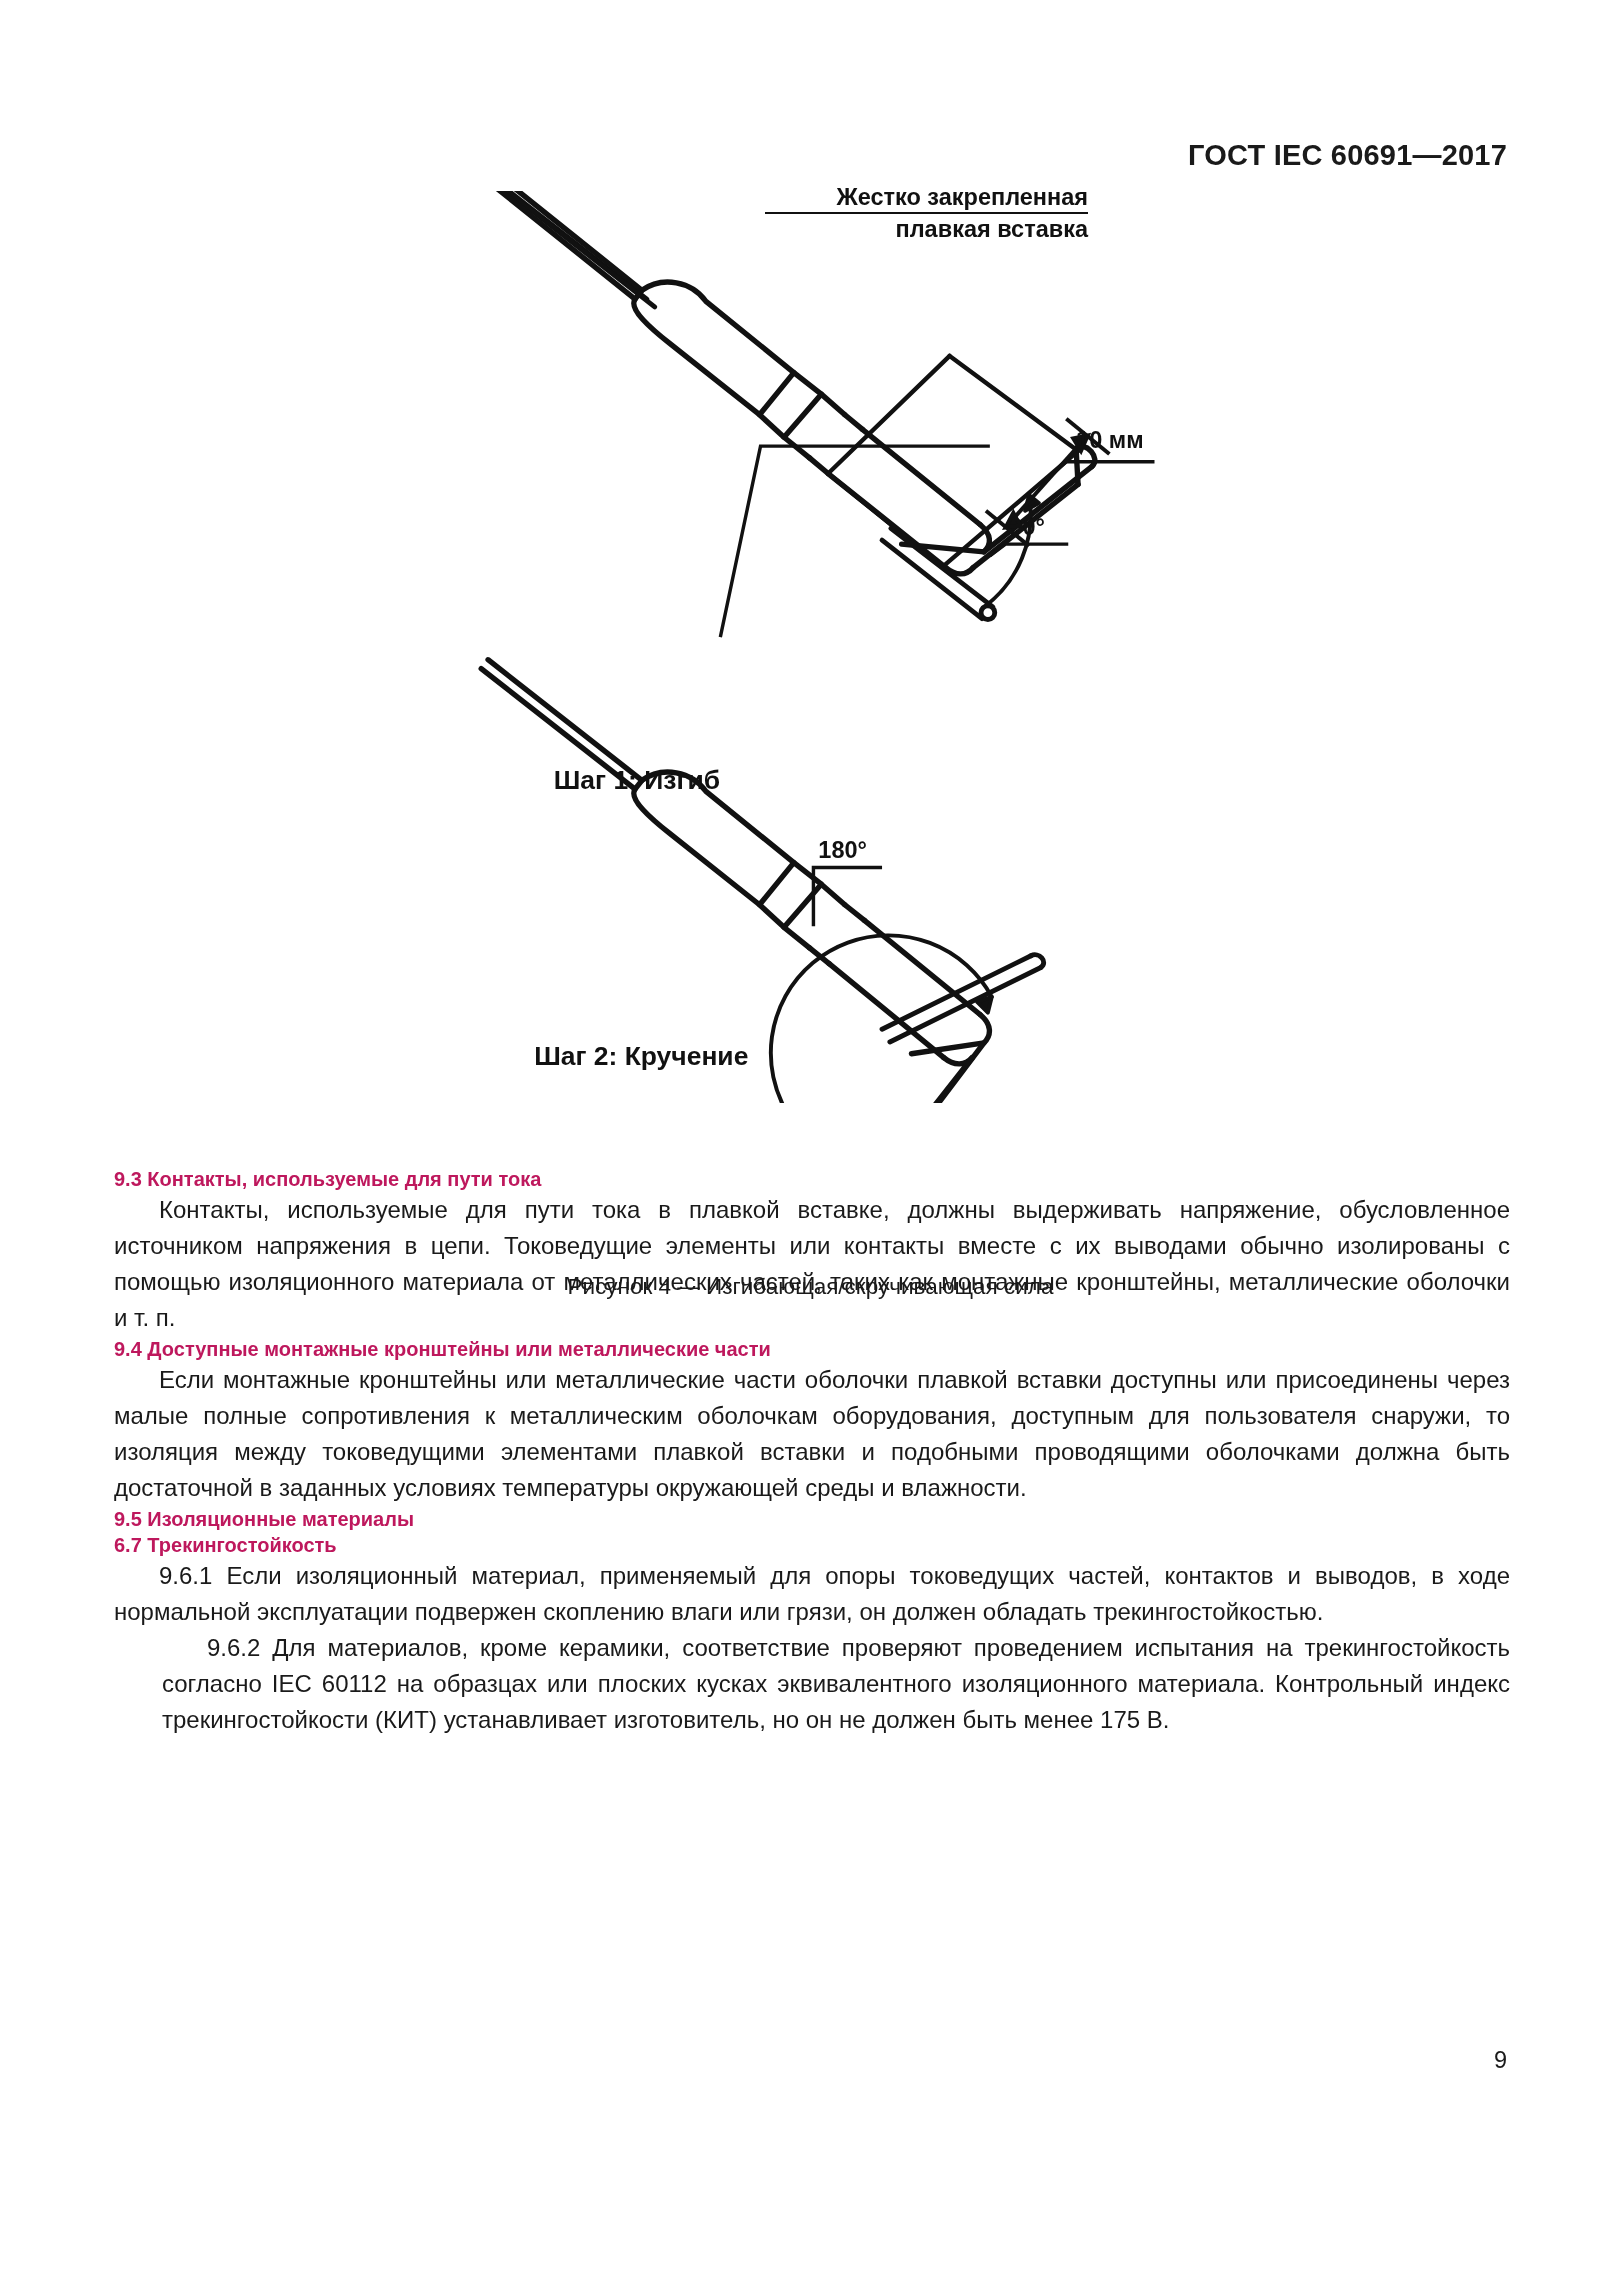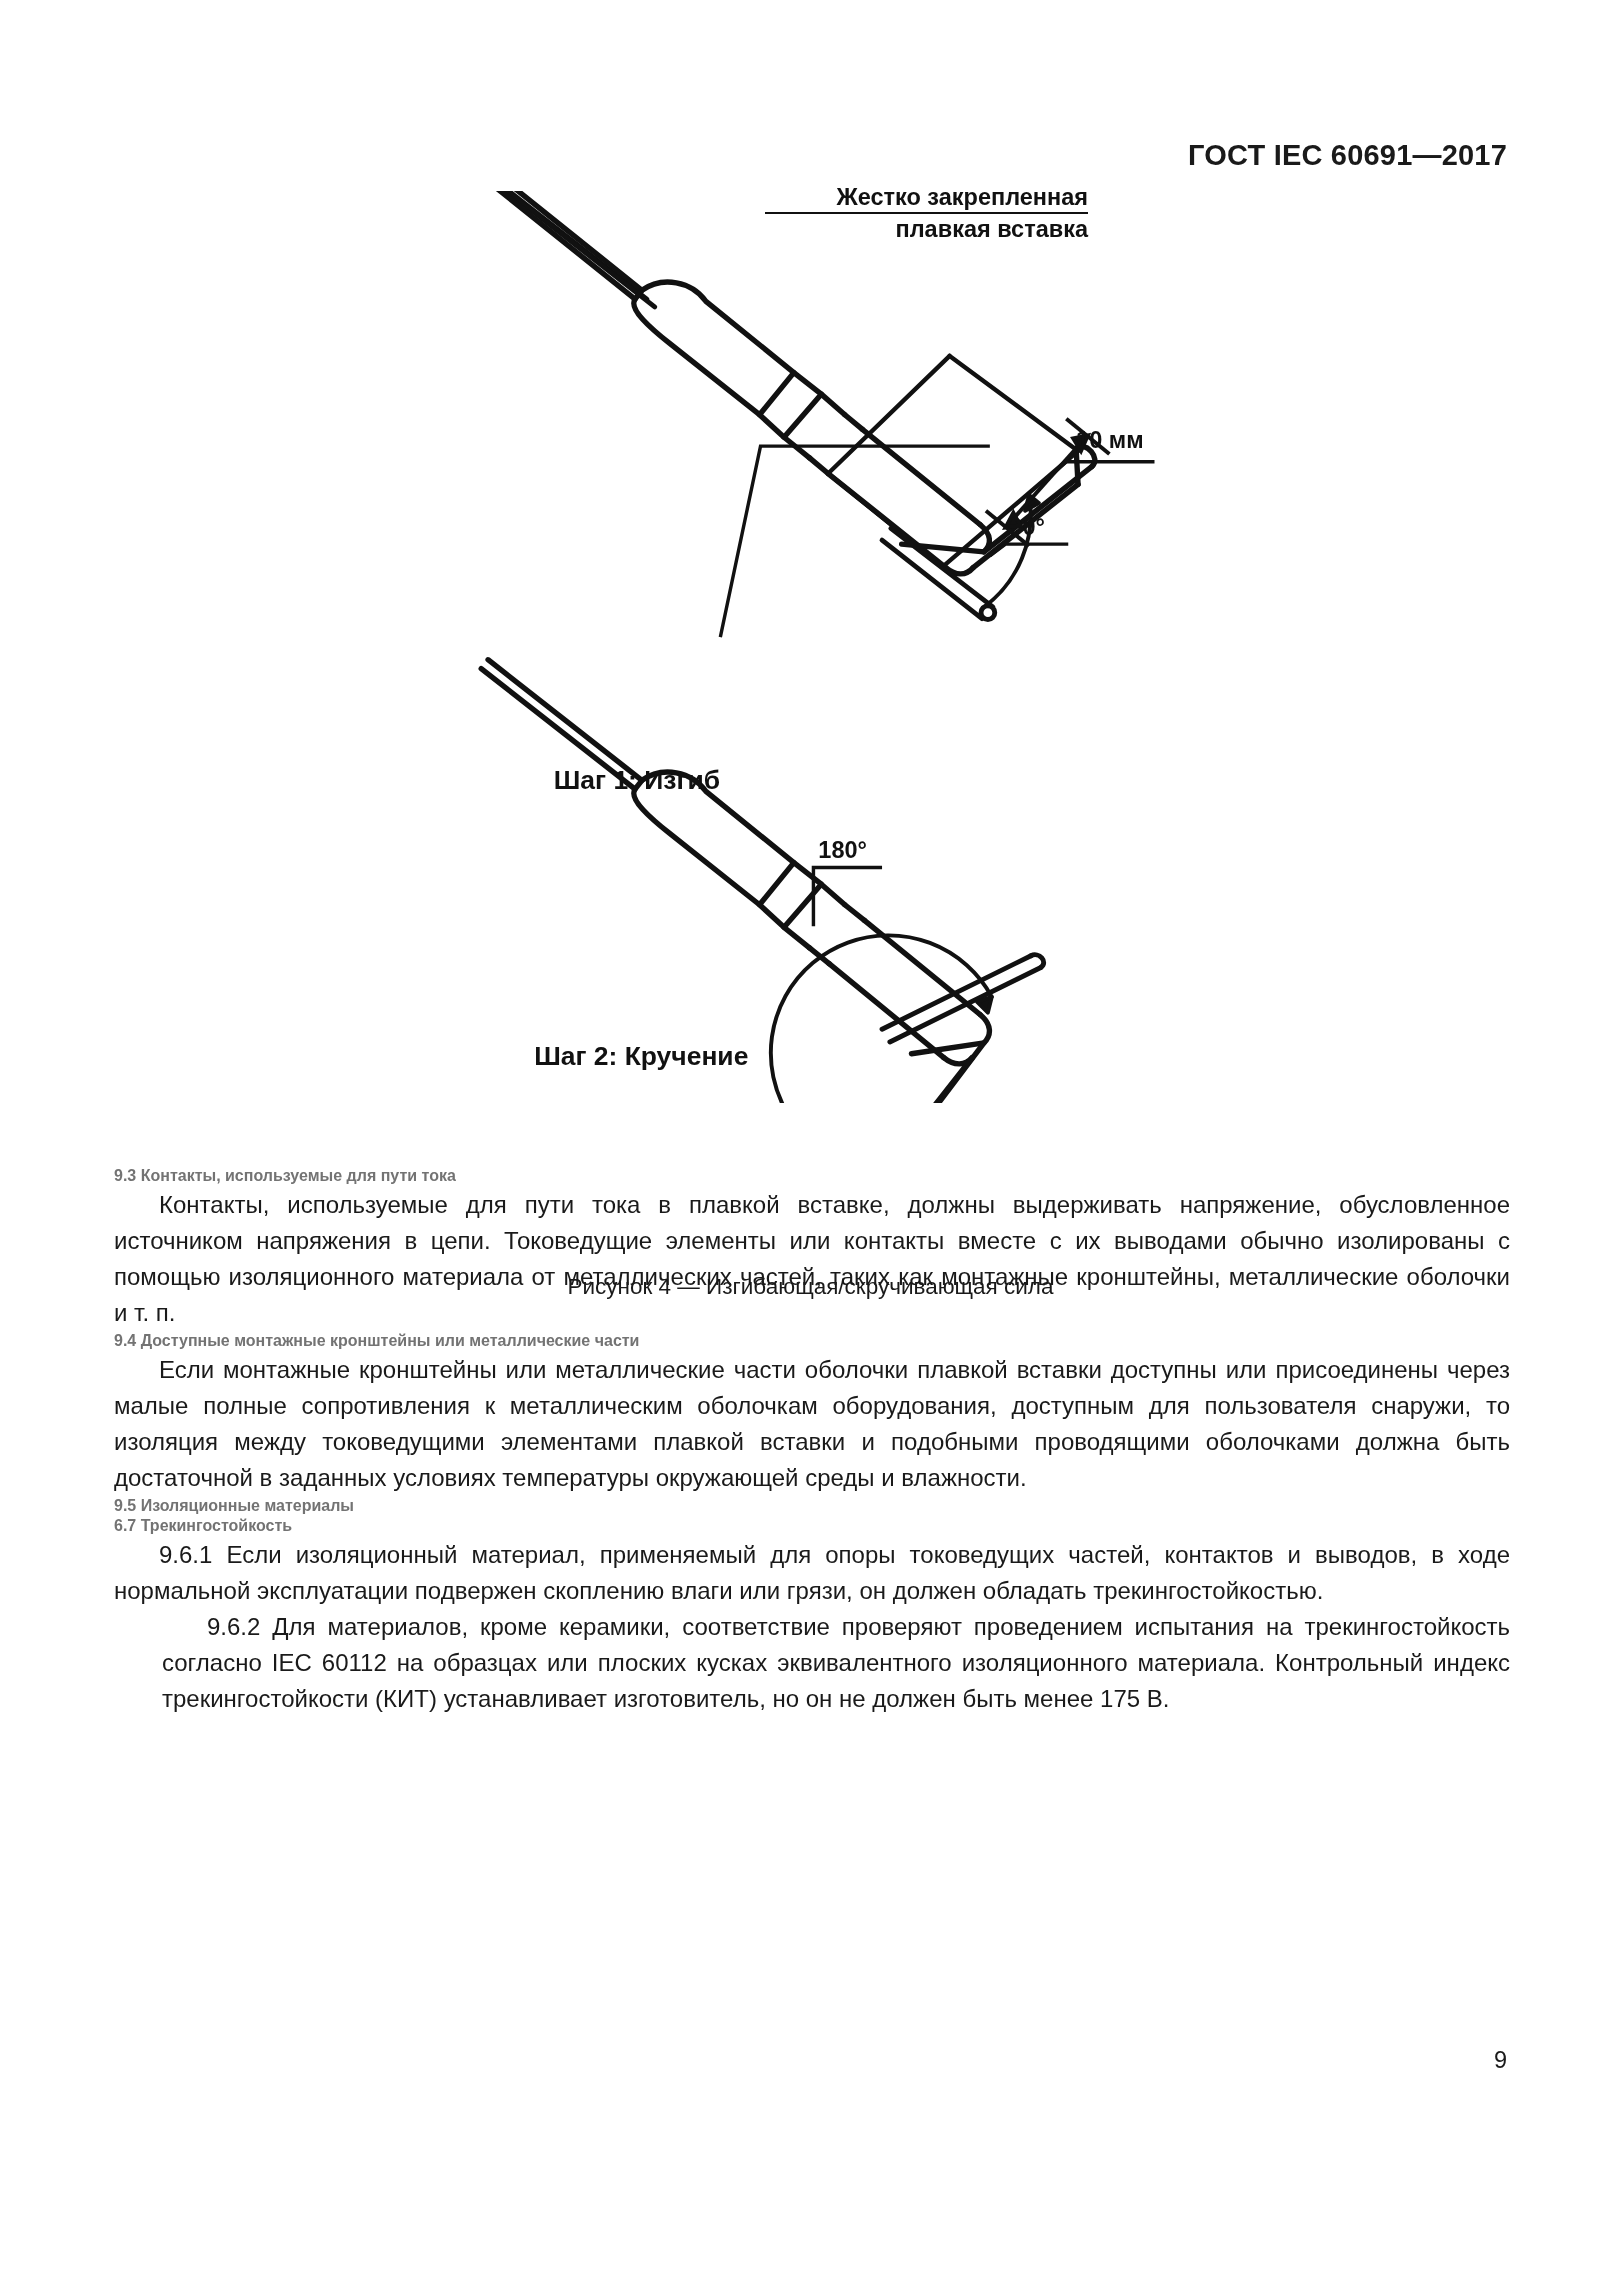--- a/index.html
+++ b/index.html
@@ -61,26 +61,26 @@
   }
 
   
   .body-text {
     position: absolute;
     left: 114px;
     top: 1166px;
     width: 1396px;
   }
   h3.section-head {
-    font-size: 16px;
+    font-size: 20px;
     font-weight: bold;
     margin: 0 0 0 0;
     padding: 0;
     line-height: 1.3;
-    color: #737373;
+    color: #be185d;
   }
   .head-spacer-before { margin-top: 33px; }
   p.para {
     font-size: 24px;
     line-height: 36px;
     margin: 0;
     padding: 0;
     text-align: justify;
     text-justify: inter-word;
     color: #1a1a1a;

